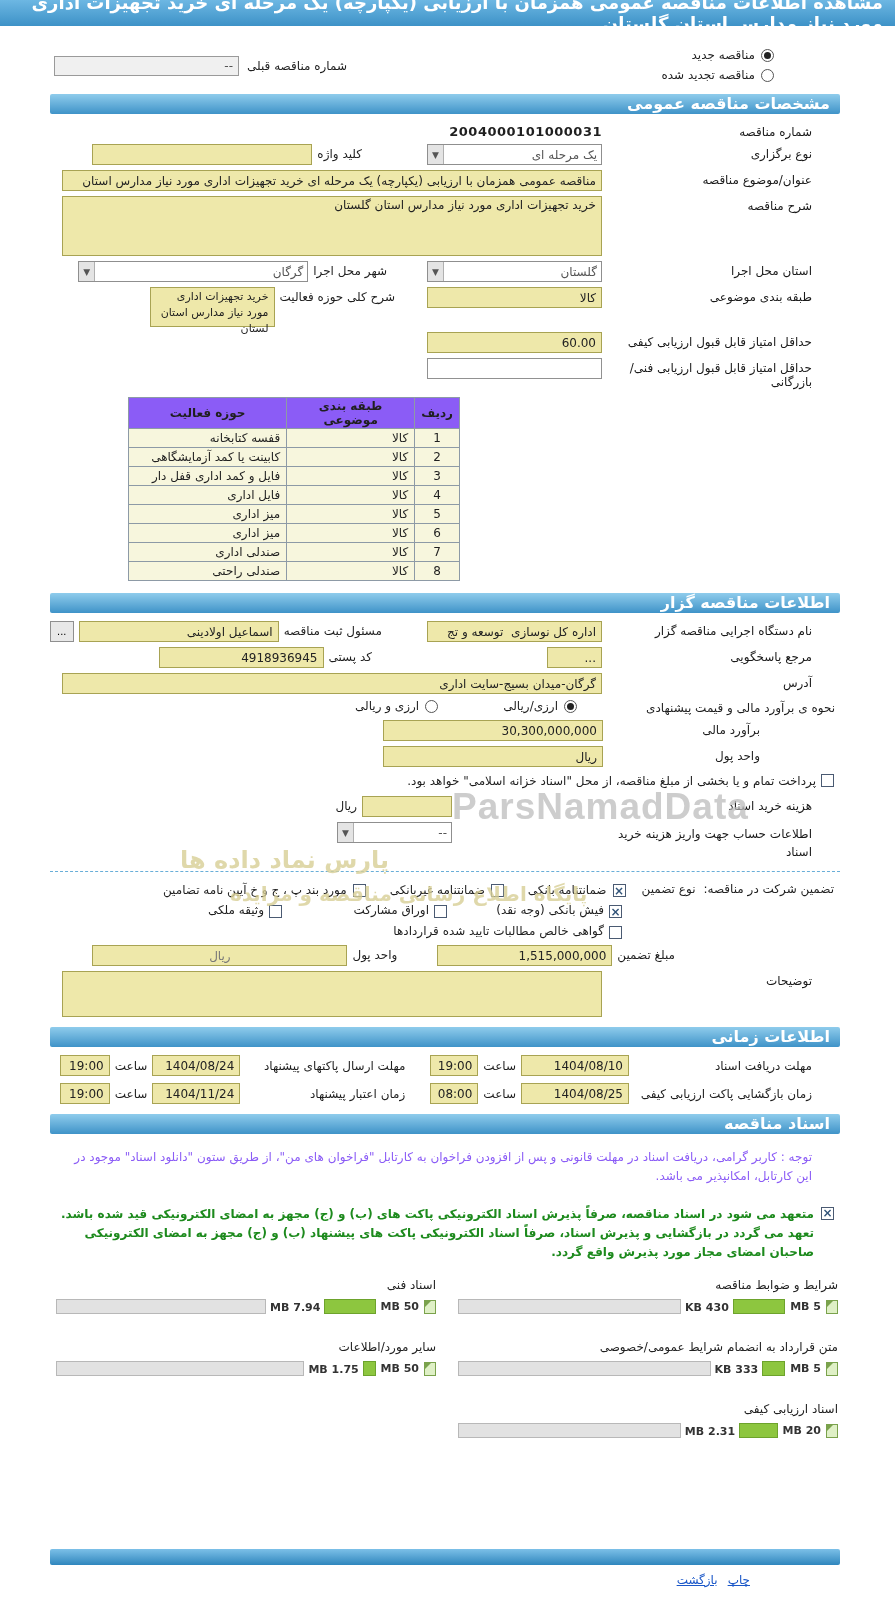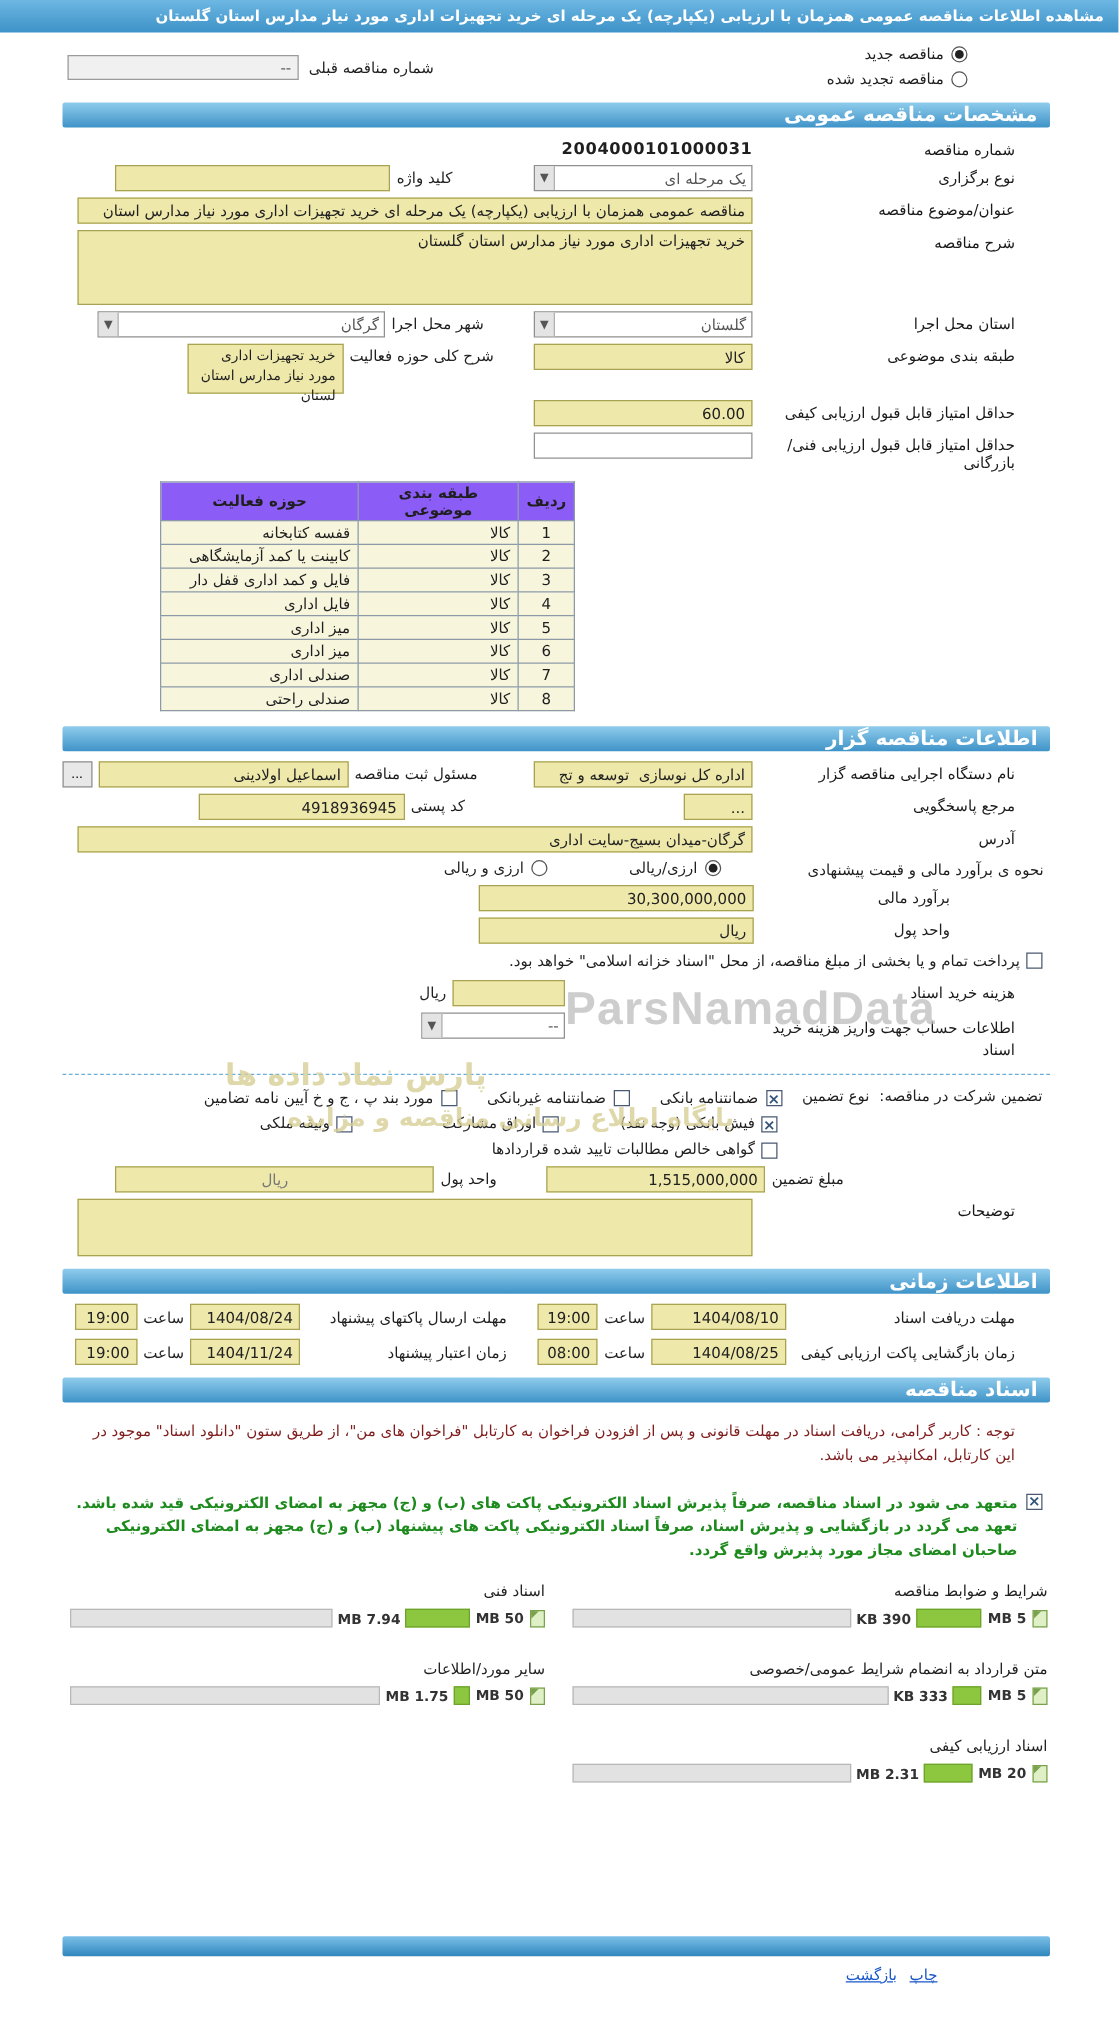--- a/index.html
+++ b/index.html
@@ -7,32 +7,32 @@
   body {
     width:895px; background:#ffffff; color:#1f1f1f;
     font-family:"DejaVu Sans","Liberation Sans",sans-serif;
     font-size:12px; direction:rtl;
   }
   .page { position:relative; width:895px; height:1620px; overflow:hidden; background:#fff; }
 
   .titlebar {
     height:26px; display:flex; align-items:center; padding:12px 12px;
     background:linear-gradient(180deg,#6db7e3 0%,#3d92c7 100%);
-    color:#fff; font-weight:bold; font-size:12px;
+    color:#fff; font-weight:bold; font-size:18px;
   }
 
   .content { margin:0 55px 0 50px; position:relative; z-index:2; }
 
   .secbar {
     height:20px; line-height:20px; padding:0 10px; margin:10px 0 8px;
     background:linear-gradient(180deg,#8fccec 0%,#3f93c8 100%);
     color:#fff; font-weight:bold; font-size:16px; border-radius:2px;
   }
 
-  .top-row { display:flex; align-items:flex-start; padding:10px 10px 2px 4px;gap:12px; }
+  .top-row { display:flex; align-items:flex-start; padding:22px 10px 2px 4px;gap:12px; }
   .radio-col { display:flex; flex-direction:column; gap:6px; margin-right:56px; }
   .radio-line { display:flex; align-items:center; gap:6px; cursor:default; }
   .prev-group { margin-right:auto; display:flex; align-items:center; gap:8px; margin-top:8px; }
 
   .frow { display:flex; align-items:flex-start; gap:5px; margin:5px 0; padding-left:0; padding-right:28px; }
   .lbl { width:205px; flex:none; padding-top:3px; color:#1a1a1a; }
   .lblw { width:235px; flex:none; padding-top:2px; }
   .lbl-sm { flex:none; padding-top:3px; }
   .slbl { flex:none; padding-top:3px; }
   .num-val { font-weight:bold; font-size:13px; padding-top:2px; letter-spacing:.5px; }
@@ -81,21 +81,21 @@
   .gspacer { width:212px; flex:none; }
   .gcol1 { width:175px; flex:none; display:flex; gap:5px; }
   .gcol2 { width:165px; flex:none; display:flex; gap:5px; }
   .gcol3 { flex:1; display:flex; gap:5px; }
 
   .trow { display:flex; align-items:center; margin:7px 0; padding-right:28px; gap:5px; }
   .tg { display:flex; align-items:center; gap:5px; }
   .tlbl1 { width:178px; flex:none; }
   .tlbl2 { width:160px; flex:none; margin-right:20px; }
 
-  .notice { color:#7f1d1d; line-height:1.6; padding:2px 28px 2px 8px; }
+  .notice { color:#8b5cf6; line-height:1.6; padding:2px 28px 2px 8px; }
   .commit { display:flex; gap:7px; padding:4px 6px 2px 8px; color:#1d8a1d; font-weight:bold; line-height:1.6; }
 
   .files-grid { display:grid; grid-template-columns:1fr 1fr; column-gap:22px; row-gap:26px; padding:14px 2px 0 6px; }
   .file-label { margin-bottom:7px; color:#222; }
   .file-row { display:flex; align-items:center; gap:5px; }
   .file-icon { width:12px; height:14px; background:#dff0c6; border:1px solid #7aa24c; flex:none; position:relative; }
   .file-icon::after { content:""; position:absolute; left:0; top:0; border:3px solid #7aa24c;
                       border-right-color:transparent; border-bottom-color:transparent; }
   .ftotal, .fcur { font-size:11px; font-weight:bold; color:#333; white-space:nowrap; flex:none; }
   .fbar { flex:1; display:flex; align-items:flex-end; height:15px; }
@@ -424,21 +424,21 @@
 
     <div class="files-grid">
 
       <div class="file-block">
         <div class="file-label">شرایط و ضوابط مناقصه</div>
         <div class="file-row">
           <span class="file-icon"></span>
           <span class="ftotal">5 MB</span>
           <div class="fbar">
             <div class="ffill" style="width: 16%;"></div>
-            <span class="fcur">390 KB</span>
+            <span class="fcur">430 KB</span>
             <div class="ftrack"></div>
           </div>
         </div>
       </div>
 
       <div class="file-block">
         <div class="file-label">اسناد فنی</div>
         <div class="file-row">
           <span class="file-icon"></span>
           <span class="ftotal">50 MB</span>

